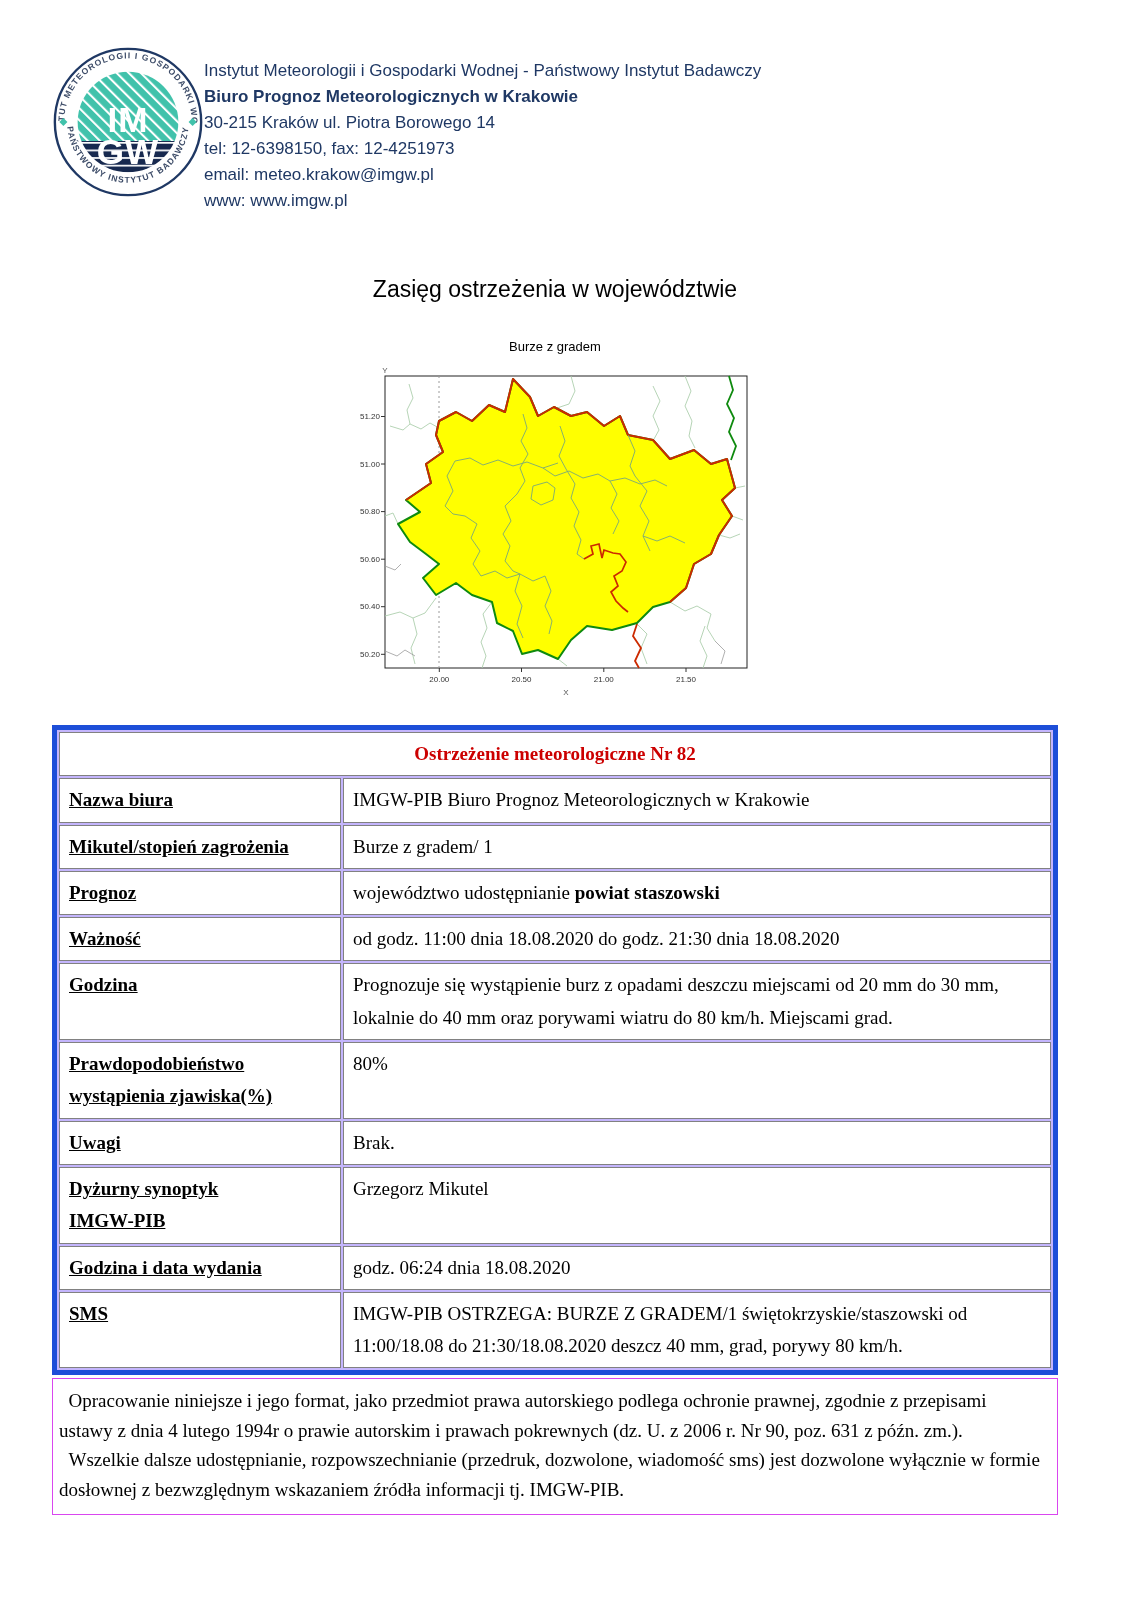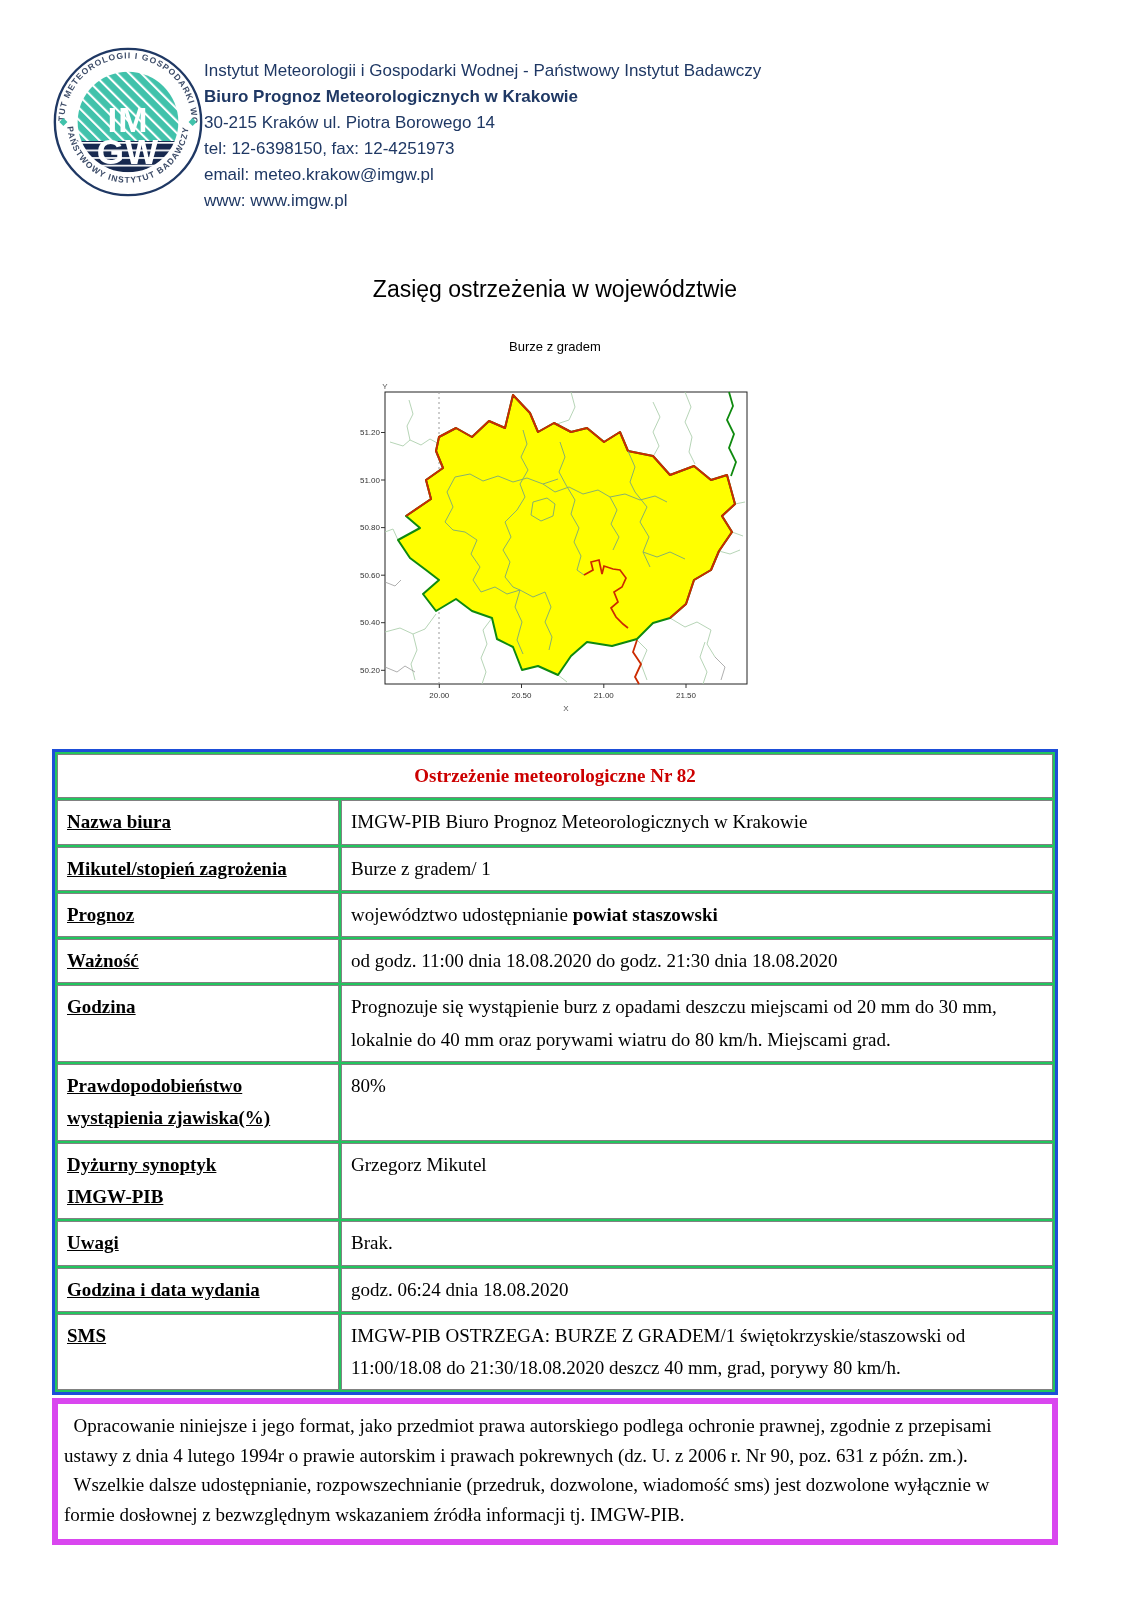--- a/index.html
+++ b/index.html
@@ -10,36 +10,36 @@
   .header { display:flex; align-items:flex-start; }
   .logo-svg { width:152px; height:152px; flex:0 0 152px; }
   .contact { flex:1; color:#1f3864; font-size:17px; line-height:26px; padding-top:12px; }
   .contact .bold { font-weight:bold; }
 
   
   .section-title { text-align:center; margin-top:62px; font-size:23px; }
 
   
   .map-block { width:400px; margin:36px auto 0; }
-  .map-title { text-align:center; font-size:13px; margin-bottom:28px; }
+  .map-title { text-align:center; font-size:13px; margin-bottom:12px; }
   svg.map { display:block; }
   .tick-label { font-size:8px; fill:#333; font-family:"Liberation Sans",sans-serif; }
   .axis-letter { font-size:8px; fill:#555; font-family:"Liberation Sans",sans-serif; }
 
   
-  table.warning { width:100%; margin-top:32px; border-collapse:separate; border-spacing:2px;
-                  border:3px solid #1d4ed8; background:#22c55e; }
+  table.warning { width:100%; margin-top:24px; border-collapse:separate; border-spacing:2px;
+                  border:5px solid #1d4ed8; background:#c4b5fd; }
   table.warning td { border:1px solid #818181; padding:5px 9px; font-family:"Liberation Serif",serif;
                      font-size:19px; line-height:1.7; vertical-align:top; background:#fff; }
   td.title-cell { text-align:center; font-weight:bold; font-size:23px; color:#cc0000; padding:12px 6px; }
   td.lbl { width:262px; font-weight:bold; white-space:pre-line;text-decoration:underline; }
   .bold-part { font-weight:bold; }
 
   
-  .footer-box { margin-top:3px; border:6px solid #d946ef; padding:7px 12px 10px 6px;
+  .footer-box { margin-top:3px; border:1px solid #d946ef; padding:7px 12px 10px 6px;
                 font-family:"Liberation Serif",serif; font-size:19px; line-height:1.55; }
   .footer-box p { margin:0; white-space:pre-wrap; }
 
   
   .ring-text { font-size:9px; font-weight:bold; letter-spacing:1.1px; fill:#3d4c68;
                font-family:"Liberation Sans",sans-serif; }
   .monogram { font-size:37px; font-weight:bold; fill:#ffffff; font-family:"Liberation Sans",sans-serif;
               letter-spacing:1px; }
 </style>
 </head>
@@ -205,27 +205,27 @@
     <tr>
       <td class="lbl">Godzina</td>
       <td>Prognozuje się wystąpienie burz z opadami deszczu miejscami od 20 mm do 30 mm, lokalnie do 40 mm oraz porywami wiatru do 80 km/h. Miejscami grad.</td>
     </tr>
     <tr>
       <td class="lbl">Prawdopodobieństwo
 wystąpienia zjawiska(%)</td>
       <td>80%</td>
     </tr>
     <tr>
+      <td class="lbl">Uwagi</td>
+      <td>Brak.</td>
+    </tr>
+    <tr>
       <td class="lbl">Dyżurny synoptyk
 IMGW-PIB</td>
       <td>Grzegorz Mikutel</td>
-    </tr>
-    <tr>
-      <td class="lbl">Uwagi</td>
-      <td>Brak.</td>
     </tr>
     <tr>
       <td class="lbl">Godzina i data wydania</td>
       <td>godz. 06:24 dnia 18.08.2020</td>
     </tr>
     <tr>
       <td class="lbl">SMS</td>
       <td>IMGW-PIB OSTRZEGA: BURZE Z GRADEM/1 świętokrzyskie/staszowski od 11:00/18.08 do 21:30/18.08.2020 deszcz 40 mm, grad, porywy 80 km/h.</td>
     </tr>
   </tbody>

